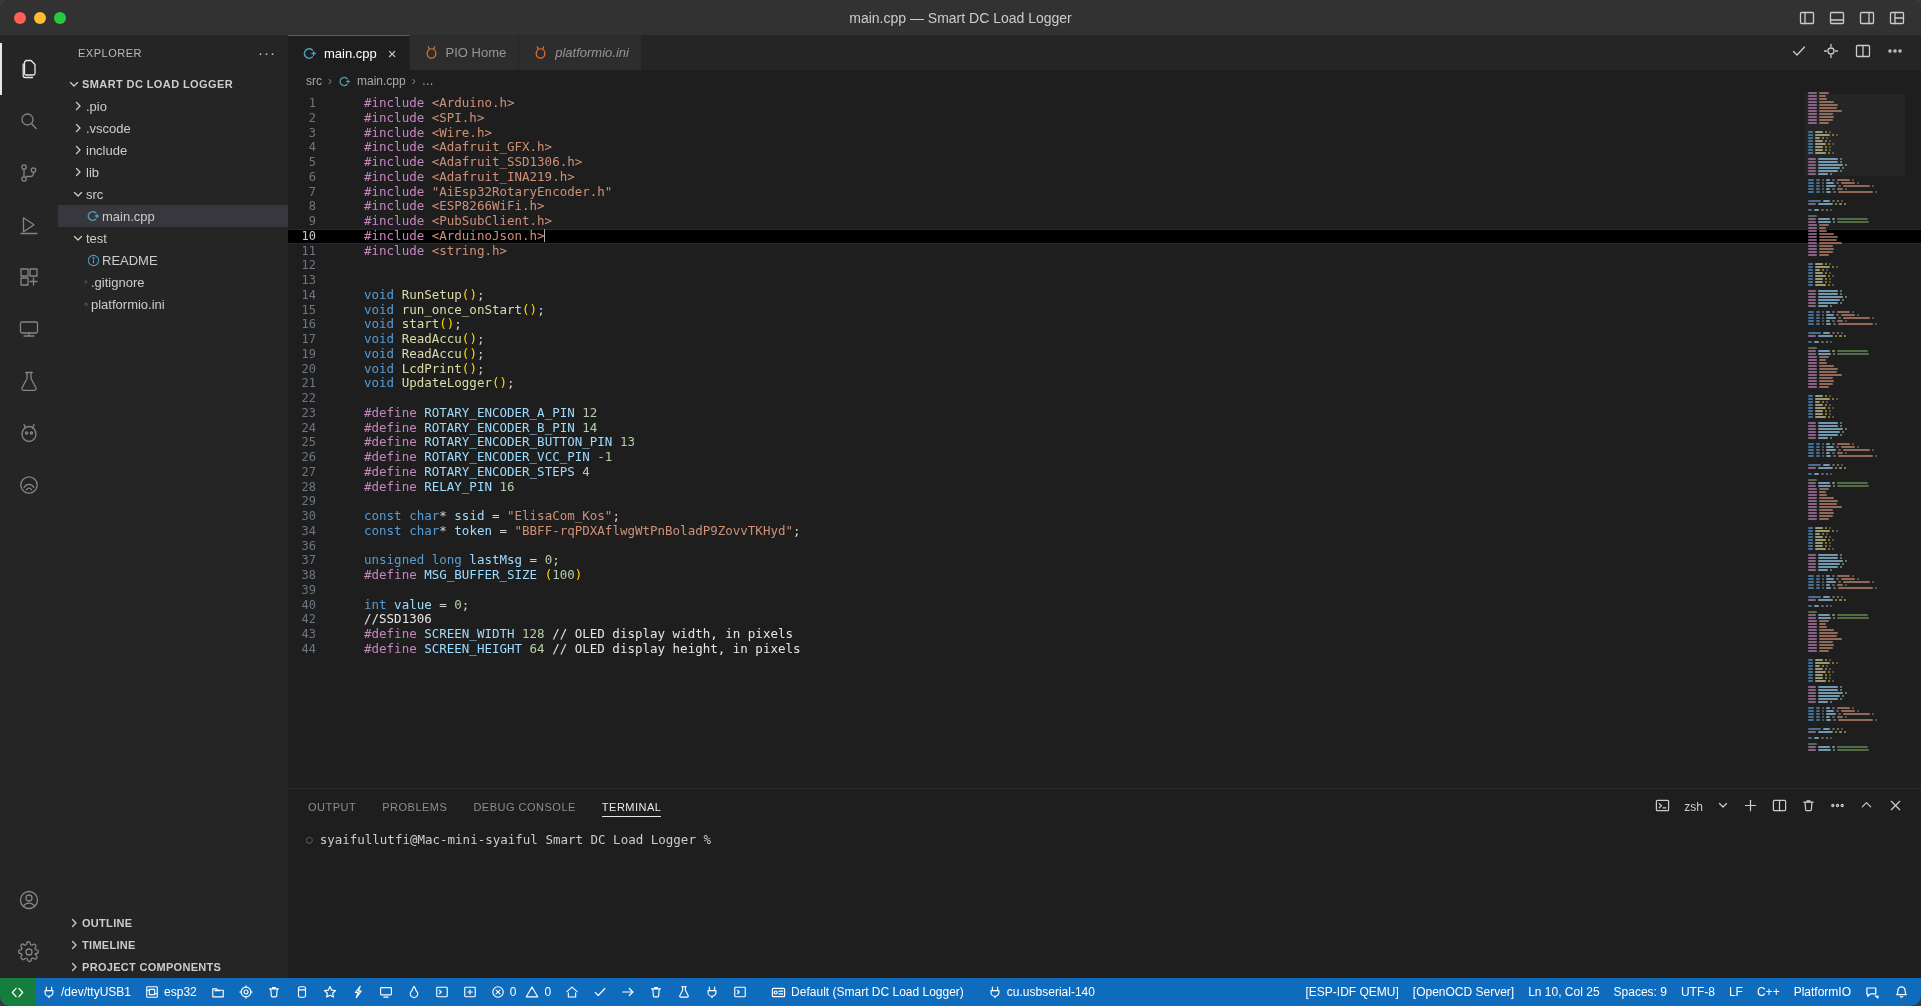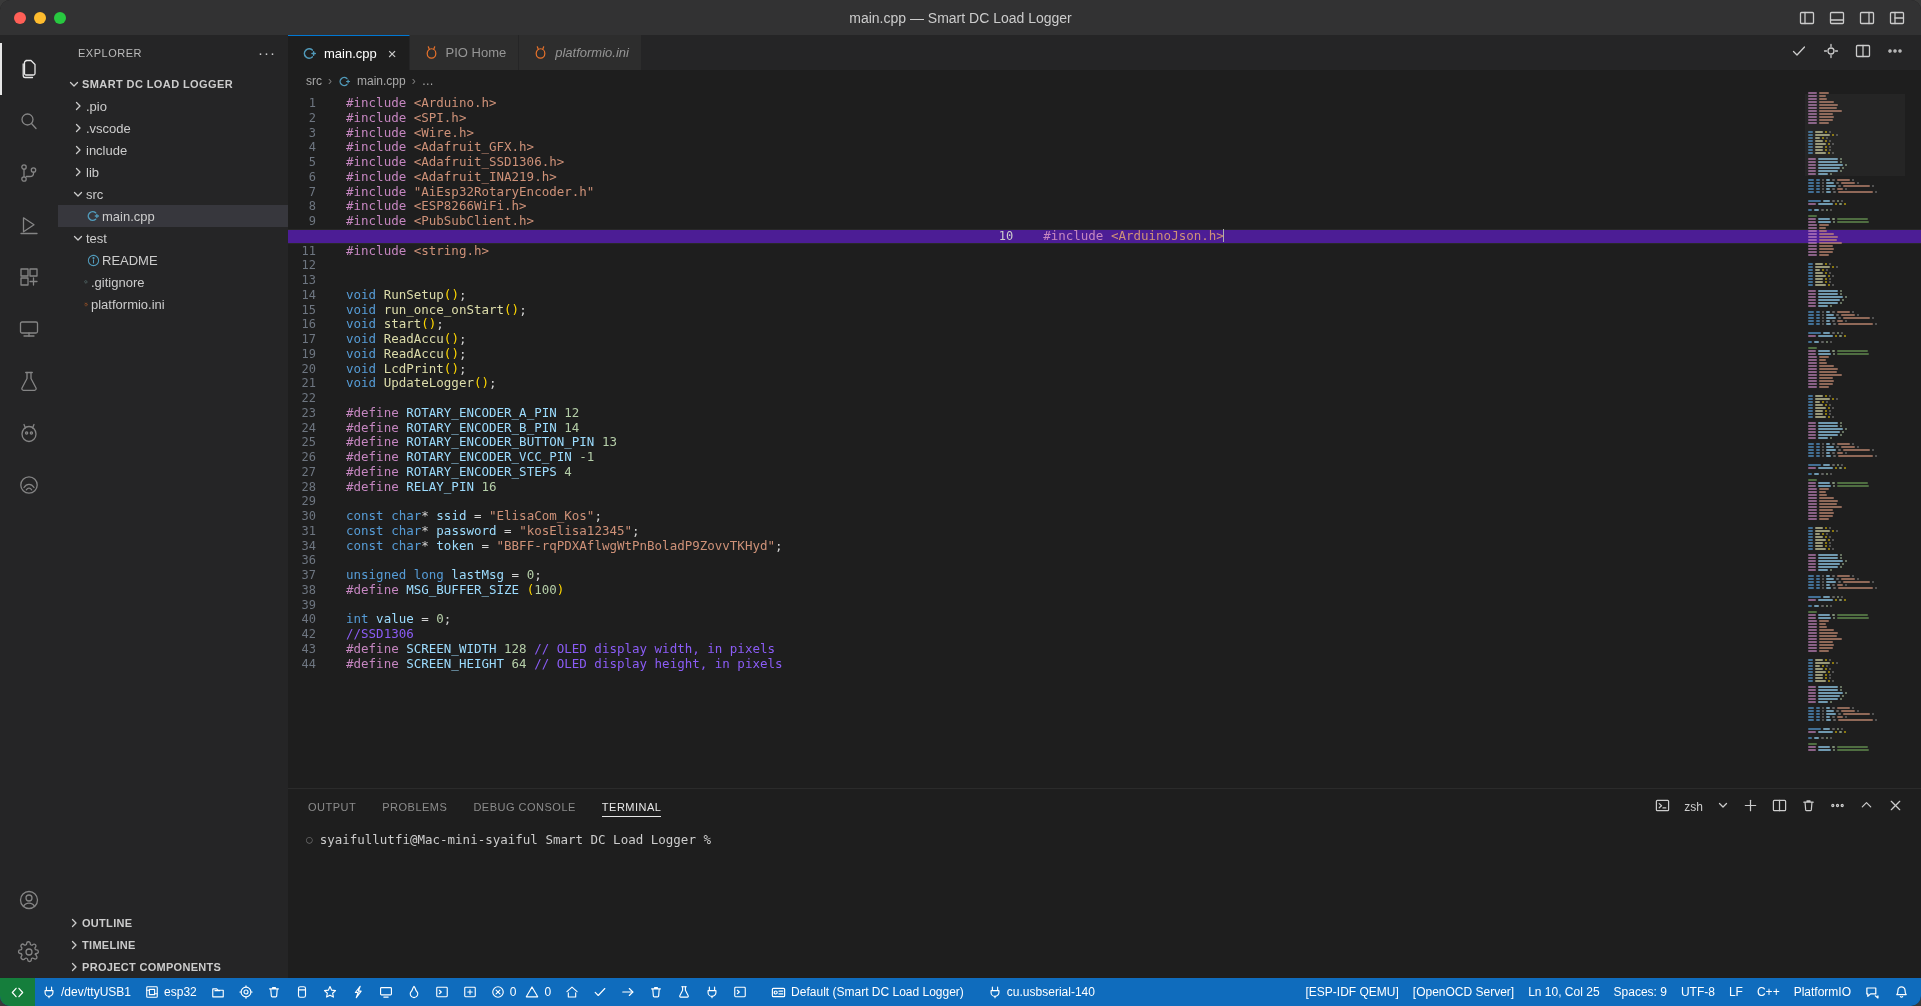--- a/index.html
+++ b/index.html
@@ -102,35 +102,35 @@
     padding-left:18px; font-size:12px; color:#a9a9a9; flex:0 0 22px;
   }
   .bc-sep{ color:#7a7a7a; }
   
   .codearea{
     flex:1; position:relative; overflow:hidden; min-height:0;
     font-family:"DejaVu Sans Mono", monospace; font-size:12.5px; line-height:14.75px;
   }
   .codescroll{ position:absolute; inset:0; padding-top:4px; }
   .cline{ display:flex; height:14.75px; align-items:center; white-space:pre; }
-  .cline.cur{ background:#4c1d95; box-shadow: inset 0 1px 0 #282828, inset 0 -1px 0 #282828; justify-content: center; }
+  .cline.cur{ background:#000000; box-shadow: inset 0 1px 0 #282828, inset 0 -1px 0 #282828; }
   .lnum{
     width:50px; flex:0 0 50px; text-align:right; padding-right:22px;
     color:#6e7681; font-size:12px;
   }
   .cline.cur .lnum{ color:#cccccc; }
-  .ctext{ padding-left:8px; }
+  .ctext{ padding-left:8px;margin-left:18px; }
   .pp{ color:#c586c0; }   
   .inc{ color:#ce9178; }  
   .kw{ color:#569cd6; }   
   .fn{ color:#dcdcaa; }   
   .pn{ color:#ffd700; }   
   .id{ color:#9cdcfe; }   
   .num{ color:#b5cea8; }  
-  .cm{ color:#8b5cf6; }   
+  .cm{ color:#e5e5e5; }   
   .op{ color:#d4d4d4; }
   .caret{
     display:inline-block; width:1px; height:13px; background:#aeafad;
     vertical-align:-2px; margin-left:-1px;
   }
   
   .minimap{
     position:absolute; right:16px; top:0; width:100px; bottom:0;
     overflow:hidden; opacity:.65;
   }
@@ -541,21 +541,20 @@
             <div class="cline"><div class="lnum">21</div><div class="ctext"><span class="kw">void </span><span class="fn">UpdateLogger</span><span class="pn">()</span><span class="op">;</span></div></div>
             <div class="cline"><div class="lnum">22</div><div class="ctext"></div></div>
             <div class="cline"><div class="lnum">23</div><div class="ctext"><span class="pp">#define </span><span class="id">ROTARY_ENCODER_A_PIN </span><span class="num">12</span></div></div>
             <div class="cline"><div class="lnum">24</div><div class="ctext"><span class="pp">#define </span><span class="id">ROTARY_ENCODER_B_PIN </span><span class="num">14</span></div></div>
             <div class="cline"><div class="lnum">25</div><div class="ctext"><span class="pp">#define </span><span class="id">ROTARY_ENCODER_BUTTON_PIN </span><span class="num">13</span></div></div>
             <div class="cline"><div class="lnum">26</div><div class="ctext"><span class="pp">#define </span><span class="id">ROTARY_ENCODER_VCC_PIN </span><span class="num">-1</span></div></div>
             <div class="cline"><div class="lnum">27</div><div class="ctext"><span class="pp">#define </span><span class="id">ROTARY_ENCODER_STEPS </span><span class="num">4</span></div></div>
             <div class="cline"><div class="lnum">28</div><div class="ctext"><span class="pp">#define </span><span class="id">RELAY_PIN </span><span class="num">16</span></div></div>
             <div class="cline"><div class="lnum">29</div><div class="ctext"></div></div>
             <div class="cline"><div class="lnum">30</div><div class="ctext"><span class="kw">const </span><span class="kw">char</span><span class="op">* </span><span class="id">ssid</span><span class="op"> = </span><span class="inc">"ElisaCom_Kos"</span><span class="op">;</span></div></div>
-            <div class="cline"><div class="lnum">31</div><div class="ctext"><span class="kw">const </span><span class="kw">char</span><span class="op">* </span><span class="id">password</span><span class="op"> = </span><span class="inc">"kosElisa12345"</span><span class="op">;</span></div></div>
             <div class="cline"><div class="lnum">34</div><div class="ctext"><span class="kw">const </span><span class="kw">char</span><span class="op">* </span><span class="id">token</span><span class="op"> = </span><span class="inc">"BBFF-rqPDXAflwgWtPnBoladP9ZovvTKHyd"</span><span class="op">;</span></div></div>
             <div class="cline"><div class="lnum">36</div><div class="ctext"></div></div>
             <div class="cline"><div class="lnum">37</div><div class="ctext"><span class="kw">unsigned long </span><span class="id">lastMsg</span><span class="op"> = </span><span class="num">0</span><span class="op">;</span></div></div>
             <div class="cline"><div class="lnum">38</div><div class="ctext"><span class="pp">#define </span><span class="id">MSG_BUFFER_SIZE </span><span class="pn">(</span><span class="num">100</span><span class="pn">)</span></div></div>
             <div class="cline"><div class="lnum">39</div><div class="ctext"></div></div>
             <div class="cline"><div class="lnum">40</div><div class="ctext"><span class="kw">int </span><span class="id">value</span><span class="op"> = </span><span class="num">0</span><span class="op">;</span></div></div>
             <div class="cline"><div class="lnum">42</div><div class="ctext"><span class="cm">//SSD1306</span></div></div>
             <div class="cline"><div class="lnum">43</div><div class="ctext"><span class="pp">#define </span><span class="id">SCREEN_WIDTH </span><span class="num">128</span><span class="cm"> // OLED display width, in pixels</span></div></div>
             <div class="cline"><div class="lnum">44</div><div class="ctext"><span class="pp">#define </span><span class="id">SCREEN_HEIGHT </span><span class="num">64</span><span class="cm"> // OLED display height, in pixels</span></div></div>
           </div>

